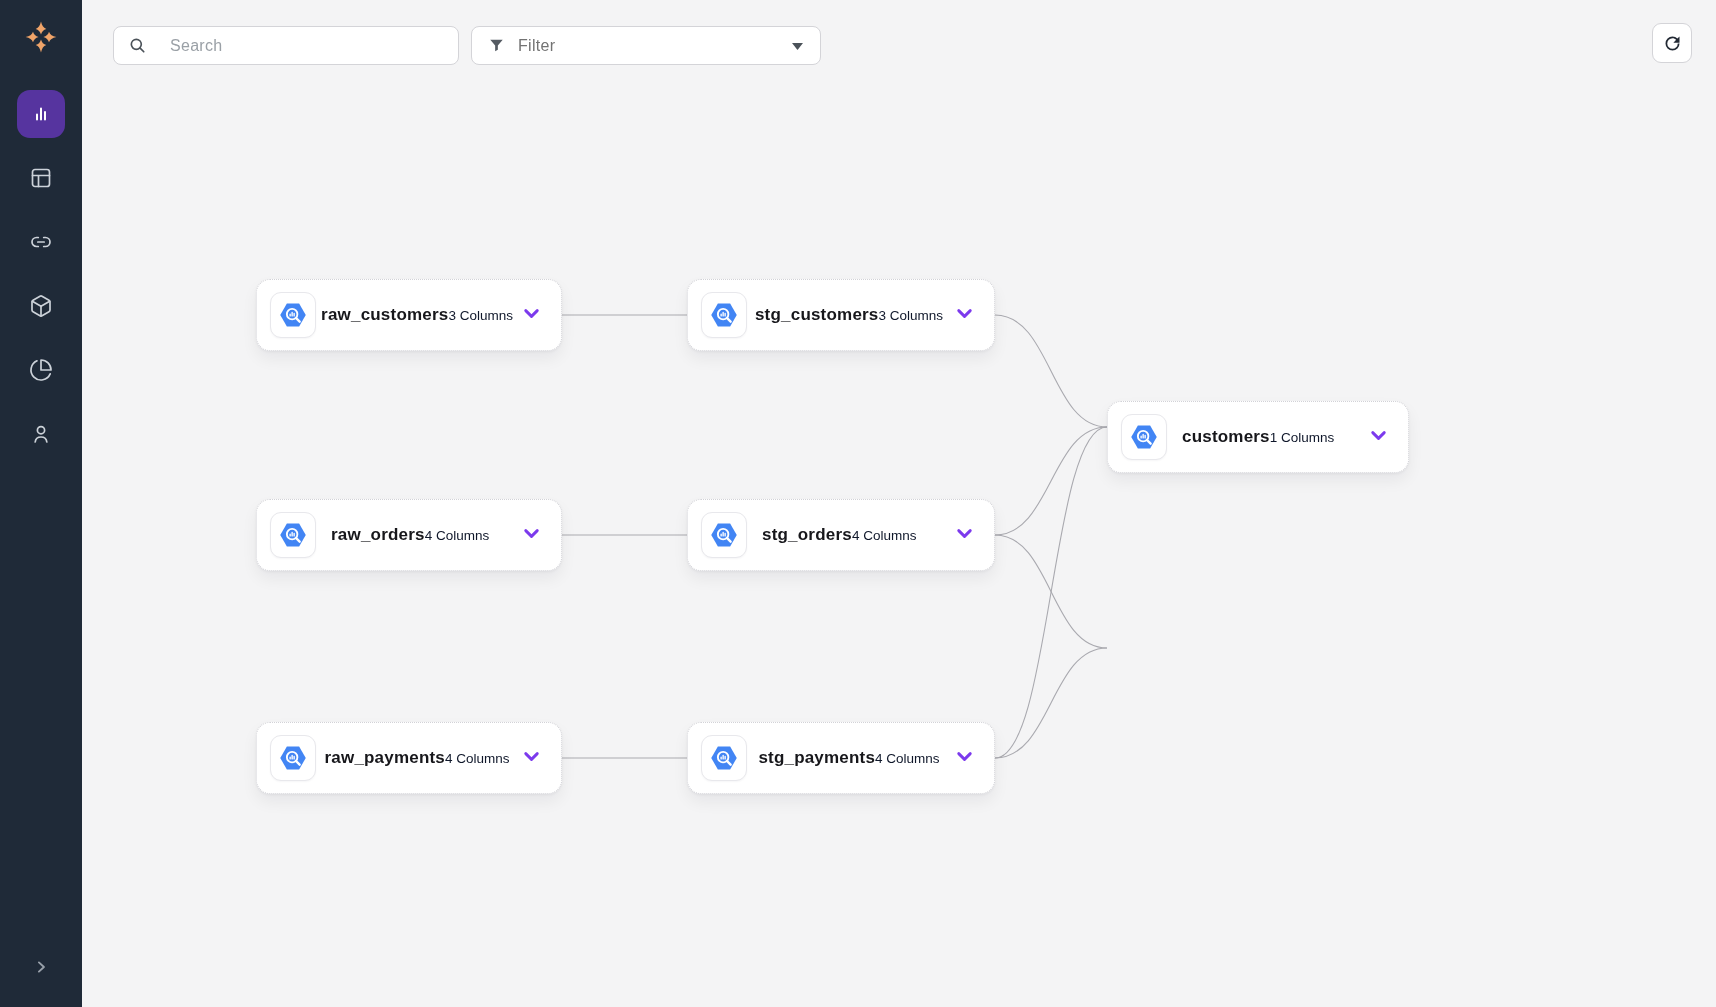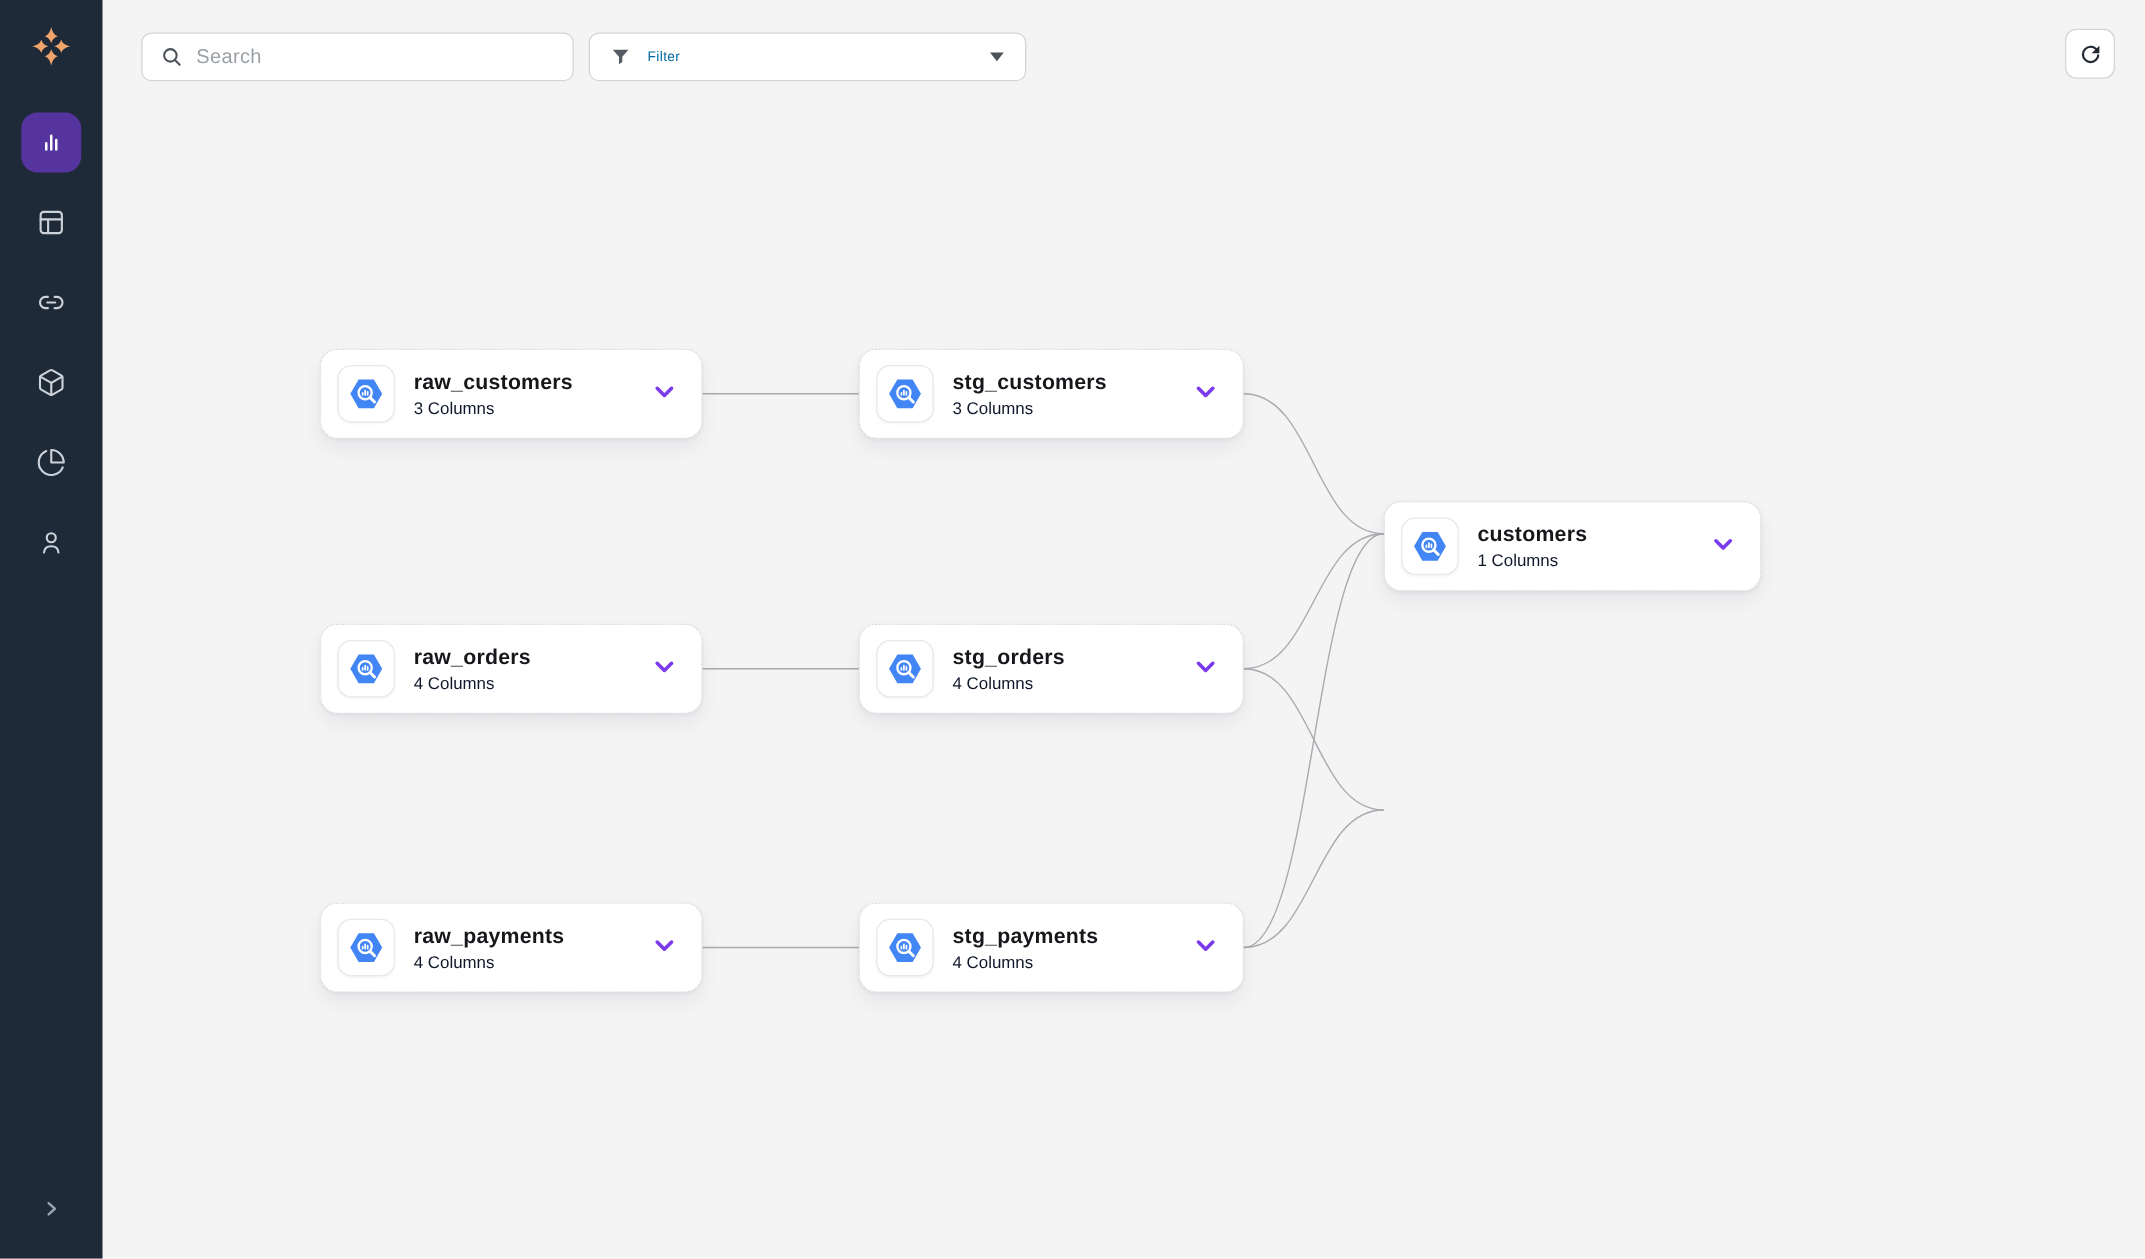--- a/index.html
+++ b/index.html
@@ -25,42 +25,42 @@
     gap:15px;padding:0 16px 0 13px;background:#fff;border-radius:14px;
     border:1px dotted #d2d2d7;
     box-shadow:0 8px 16px rgba(17,24,39,.06),0 1px 3px rgba(17,24,39,.05);
     cursor:pointer;
   }
   .node-icon{
     width:46px;height:46px;flex:0 0 46px;background:#fff;border:1px solid #e8e8ec;
     border-radius:11px;display:grid;place-items:center;
     box-shadow:0 1px 2px rgba(17,24,39,.04);
   }
-  .node-meta{display:flex;flex-direction:column;justify-content:center;min-width:0}
+  .node-meta{display:flex;flex-direction:row;justify-content:center;min-width:0}
   .node-title{font-size:17px;font-weight:700;color:#17171b;letter-spacing:.2px;line-height:1.15;white-space:nowrap}
   .node-sub{font-size:13.5px;color:#0f172a;margin-top:3px;white-space:nowrap}
   .node-expand{margin-left:auto;background:none;border:none;cursor:pointer;color:var(--accent-purple);display:grid;place-items:center;padding:2px}
 
   
   .search-box{
     position:absolute;left:113px;top:26px;width:346px;height:39px;
     background:#fff;border:1px solid #d4d4d8;border-radius:8px;
-    display:flex;align-items:center;padding:0 12px 0 14px;gap:10px;
+    display:flex;align-items:center;padding:0 12px 0 14px;gap:23px;
   }
   .search-box input{
     border:none;outline:none;flex:1;font-size:16px;color:#26262b;background:transparent;
     font-family:"Liberation Sans",sans-serif;letter-spacing:.3px;
   }
   .search-box input::placeholder{color:#9aa0a6}
   .filter-box{
     position:absolute;left:471px;top:26px;width:350px;height:39px;
     background:#fff;border:1px solid #d4d4d8;border-radius:8px;
     display:flex;align-items:center;padding:0 16px;gap:13px;cursor:pointer;
   }
-  .filter-label{font-size:11px;color:#0369a1;letter-spacing:.3px}
+  .filter-label{font-size:16px;color:#737373;letter-spacing:.3px}
   .filter-caret{margin-left:auto}
   .refresh-btn{
     position:absolute;left:1652px;top:23px;width:40px;height:40px;
     background:#fff;border:1px solid #d4d4d8;border-radius:9px;cursor:pointer;
     display:grid;place-items:center;
   }
 
   
   .sidebar{
     position:absolute;left:0;top:0;width:82px;height:100%;

